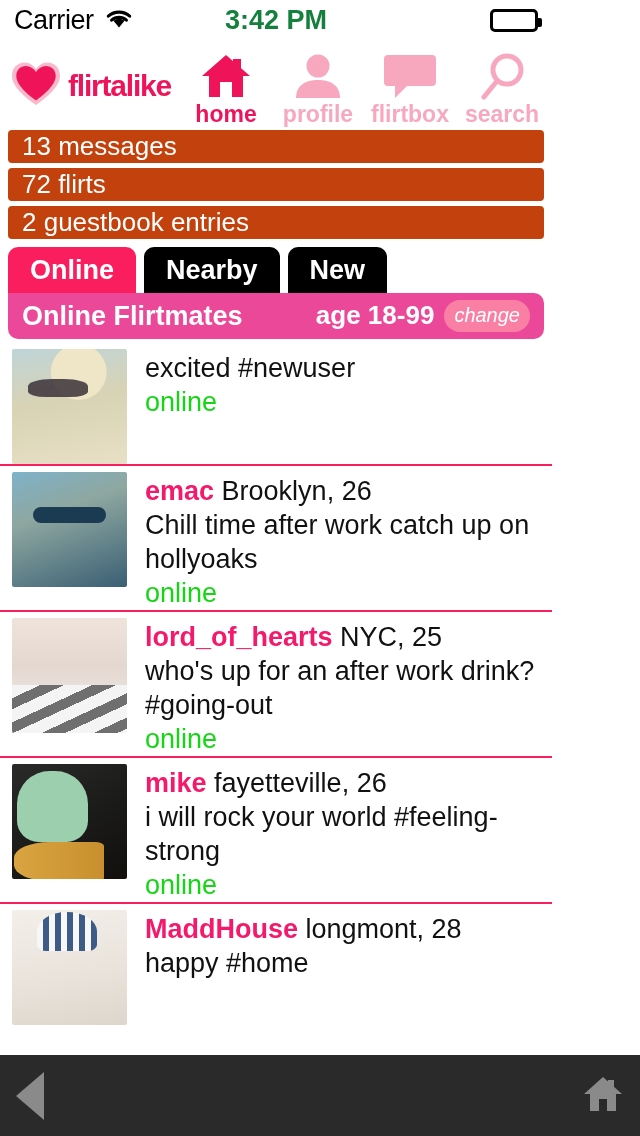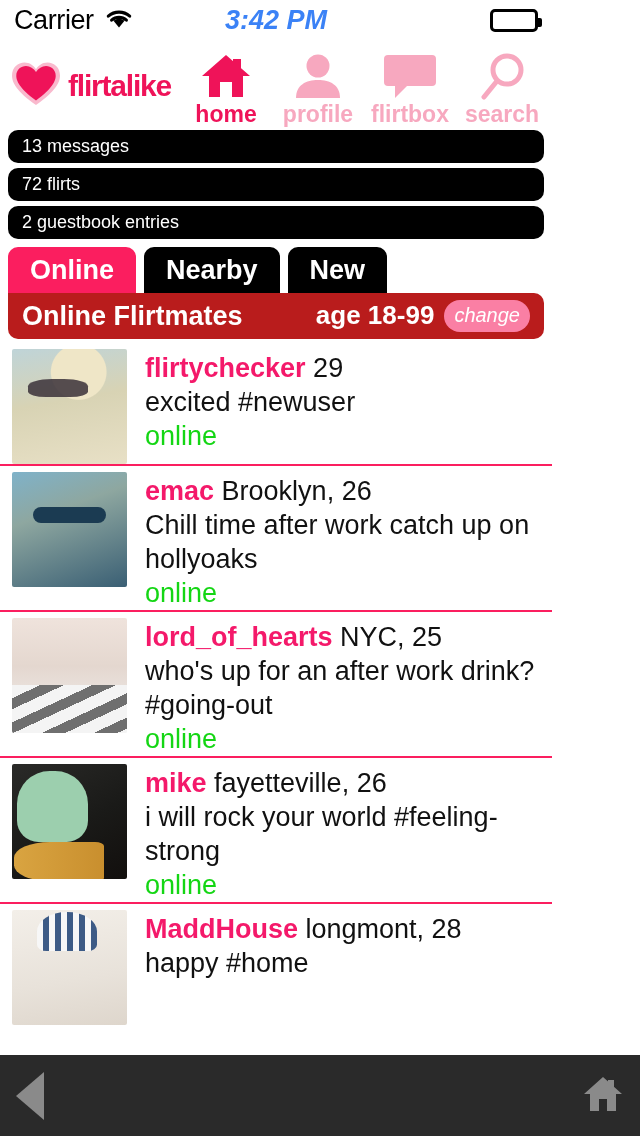--- a/index.html
+++ b/index.html
@@ -14,21 +14,21 @@
   
   .statusbar {
     height:40px; display:flex; align-items:center;
     padding:0 14px; background:#fff;
   }
   .sb-left { display:flex; align-items:center; gap:10px; }
   .sb-carrier { font-size:27px; color:#000; letter-spacing:-0.4px; }
   .wifi-icon { display:block; }
   .sb-center {
     position:absolute; left:0; right:0; text-align:center;
-    font-size:27px; font-weight:bold; color:#3b82f6; pointer-events:none;font-style:italic;
+    font-size:27px; font-weight:bold; color:#15803d; pointer-events:none;
   }
   .sb-right { margin-left:auto; display:flex; align-items:center; z-index:2; }
   .battery {
     width:48px; height:23px; border:3px solid #000; border-radius:5px;
     position:relative; background:#fff; padding:2px;
   }
   .battery::after{
     content:""; position:absolute; right:-7px; top:6px;
     width:4px; height:9px; background:#000; border-radius:0 2px 2px 0;
   }
@@ -46,35 +46,35 @@
     width:80px; display:flex; flex-direction:column; align-items:center;
     cursor:pointer;
   }
   .nav-ico { height:52px; display:flex; align-items:flex-end; justify-content:center; }
   .nav-label { font-size:23px; font-weight:bold; color:#f7a8bf; margin-top:1px; }
   .nav-item.active .nav-label { color:#ef1359; }
 
   
   .notices { padding:0 8px; display:flex; flex-direction:column; gap:5px; margin-top:2px; }
   .notice {
-    background:#000000; color:#fff; border-radius:10px;
+    background:#c2410c; color:#fff; border-radius:4px;
     height:33px; display:flex; align-items:center; padding:0 14px;
-    font-size:18px; cursor:pointer;
+    font-size:26px; cursor:pointer;
   }
 
   
   .tabwrap { padding:0 8px; margin-top:8px; }
   .tabs { display:flex; gap:8px; }
   .tab {
     border-radius:10px 10px 0 0; background:#000000; color:#fff;
     font-size:27px; font-weight:bold; padding:8px 22px 7px 22px; cursor:pointer;
   }
   .tab.active { background:#fb1e5f; }
   .subbar {
-    background:#b91c1c; border-radius:0 10px 10px 10px;
+    background:#ec4899; border-radius:0 10px 10px 10px;
     height:46px; display:flex; align-items:center; padding:8px 14px;
     color:#fff;
   }
   .subbar-title { font-size:27px; font-weight:bold; }
   .subbar-right { margin-left:auto; display:flex; align-items:flex-start; gap:10px; }
   .age-label { font-size:26px; font-weight:bold; }
   .change-btn {
     background:#fa7fa4; color:#fff; font-size:20px;
     border-radius:16px; padding:4px 10px 5px 10px; cursor:pointer;font-style:italic;
   }
@@ -230,24 +230,20 @@
     </div>
   </div>
 
   <div class="list">
 
     <div class="row">
       <div class="avatar">
           <div class="ph ph1"></div>
         </div>
       <div class="meta">
-        <div class="line1">
-          <span class="uname">flirtychecker</span>
-          <span>29</span>
-        </div>
         <div class="blurb">excited #newuser</div>
         <div class="status">online</div>
       </div>
     </div>
 
     <div class="row">
       <div class="avatar">
           <div class="ph ph2"></div>
         </div>
       <div class="meta">

